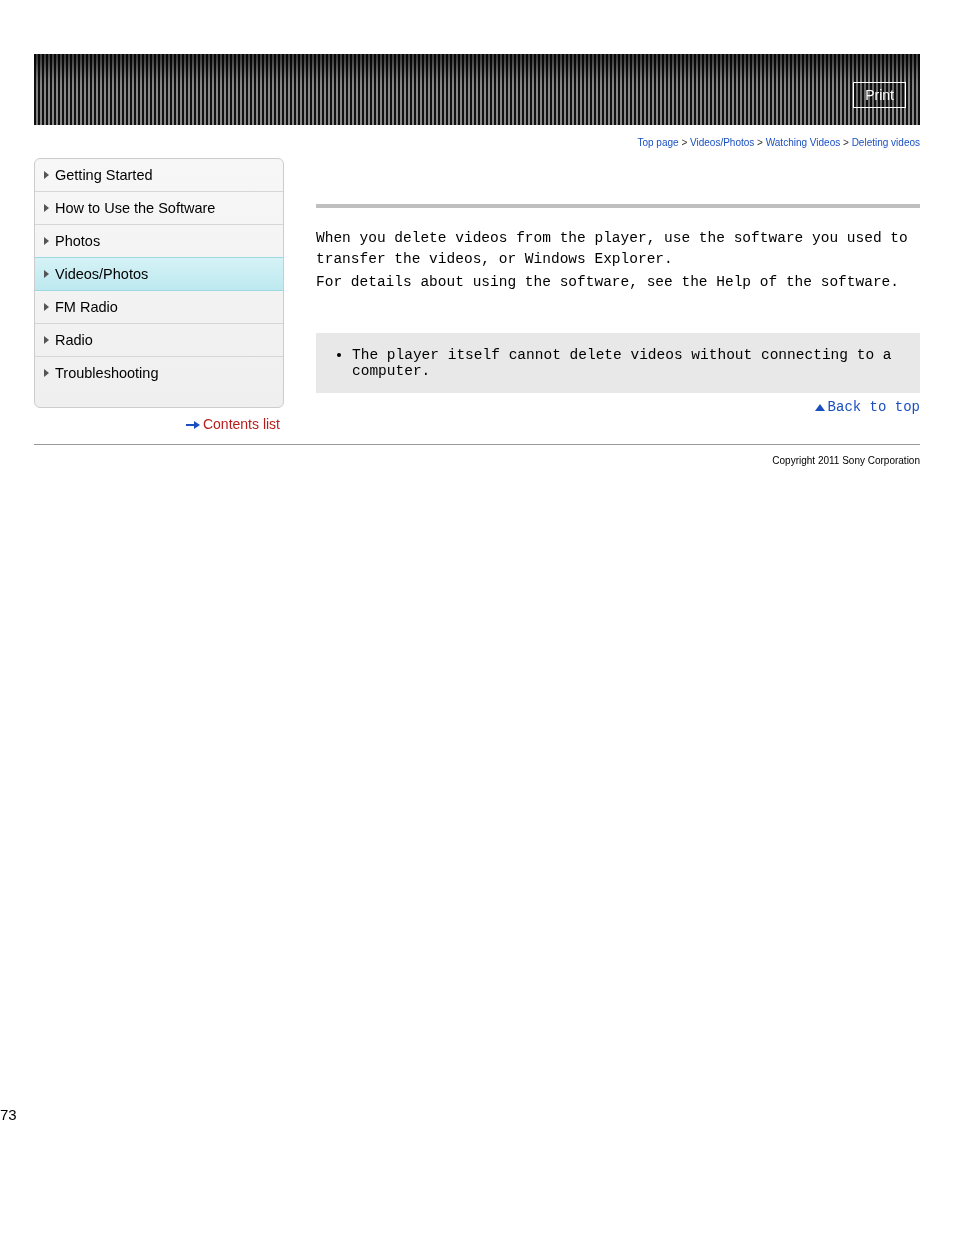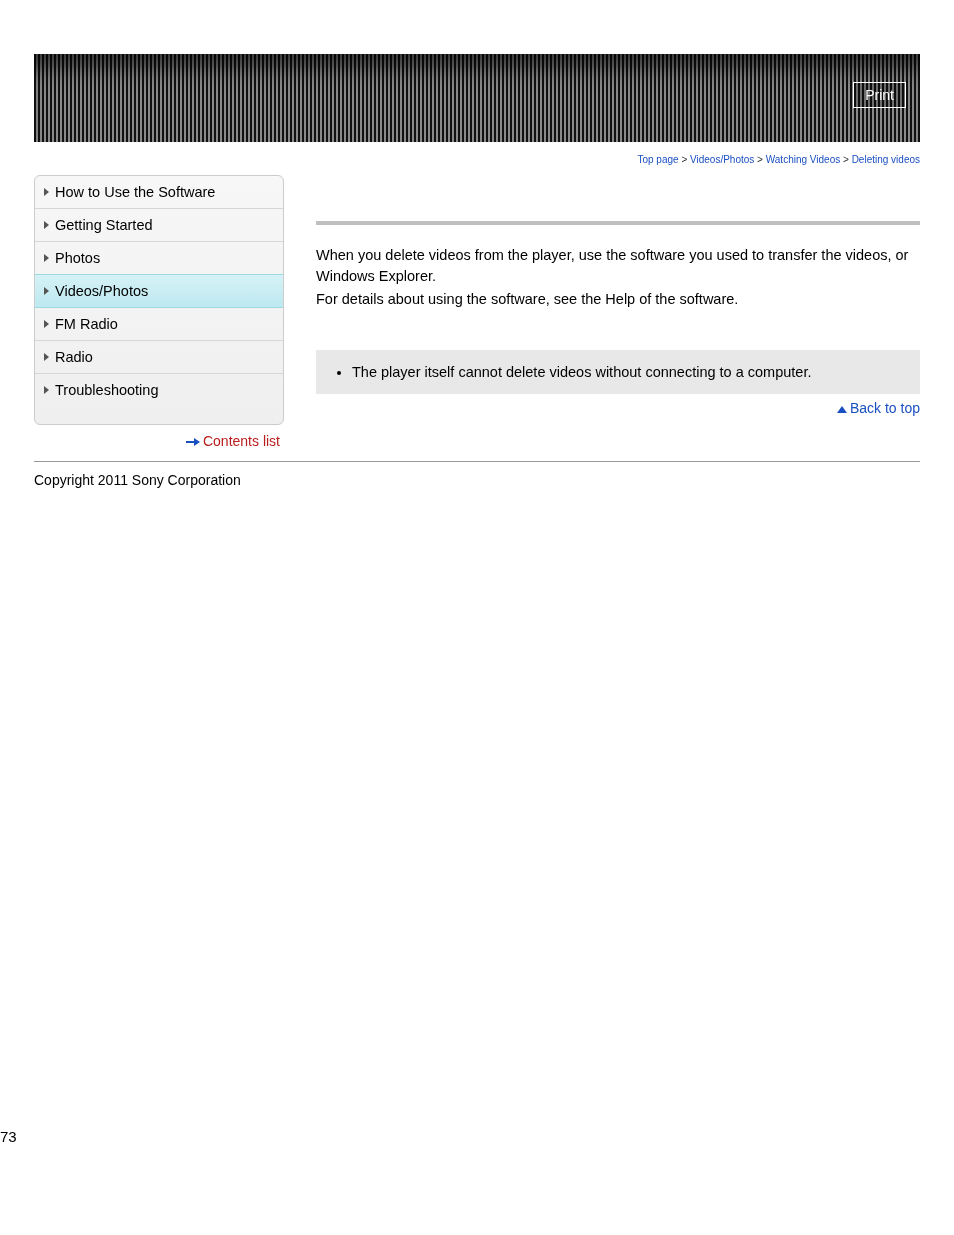--- a/index.html
+++ b/index.html
@@ -8,21 +8,21 @@
     font-size: 14px;
     color: #000;
     background: #fff;
     width: 954px;
   }
   .page {
     padding: 54px 34px 0 34px;
   }
   .header {
     position: relative;
-    height: 88px;
+    height: 71px;
     background: repeating-linear-gradient(
       to right,
       #111 0px, #111 2px,
       #8a8a8a 2px, #8a8a8a 4px
     );
     background-color: #333;
     box-shadow: inset 0 25px 20px -10px rgba(0,0,0,0.6);
   }
   .print-btn {
     position: absolute;
@@ -108,20 +108,21 @@
     right: 0; top: 0;
     border-top: 4px solid transparent;
     border-bottom: 4px solid transparent;
     border-left: 6px solid #1a4fc1;
   }
   .sidebar-wrap { display: flex; flex-direction: column; }
   .content {
     flex: 1;
     padding-left: 32px;
     padding-top: 46px;
+    font-family: Liberation Mono, monospace;
   }
   .content hr.thick {
     border: none;
     border-top: 4px solid #bfbfbf;
     margin-bottom: 20px;
   }
   .content p {
     line-height: 1.45;
     margin-bottom: 2px;
     font-size: 14.5px;
@@ -146,23 +147,23 @@
     border-right: 5px solid transparent;
     border-bottom: 7px solid #1a4fc1;
     margin-right: 3px;
     vertical-align: baseline;
   }
   .footer-line {
     border-top: 1px solid #999;
     margin-top: 6px;
   }
   .copyright {
-    text-align: left;
+    text-align: right;
     padding: 10px 0;
-    font-size: 14px;
+    font-size: 10px;
   }
   .pagenum {
     text-align: left;
     font-size: 15px;
     margin-top: 630px;
     padding-bottom: 20px;
   }
 </style>
 </head>
 <body>
@@ -179,22 +180,22 @@
     <span class="sep">&gt;</span>
     <a>Watching Videos</a>
     <span class="sep">&gt;</span>
     <span class="current">Deleting videos</span>
   </div>
 
   <div class="layout">
     <div class="sidebar-wrap">
       <nav class="sidebar">
         <ul id="sidebar-list">
+            <li>Getting Started</li>
             <li>How to Use the Software</li>
-            <li>Getting Started</li>
             <li>Photos</li>
             <li class="active">Videos/Photos</li>
             <li>FM Radio</li>
             <li>Radio</li>
             <li>Troubleshooting</li>
           </ul>
       </nav>
       <div class="sidebar-footer">
         <span class="arrow-right"></span><a>Contents list</a>
       </div>

